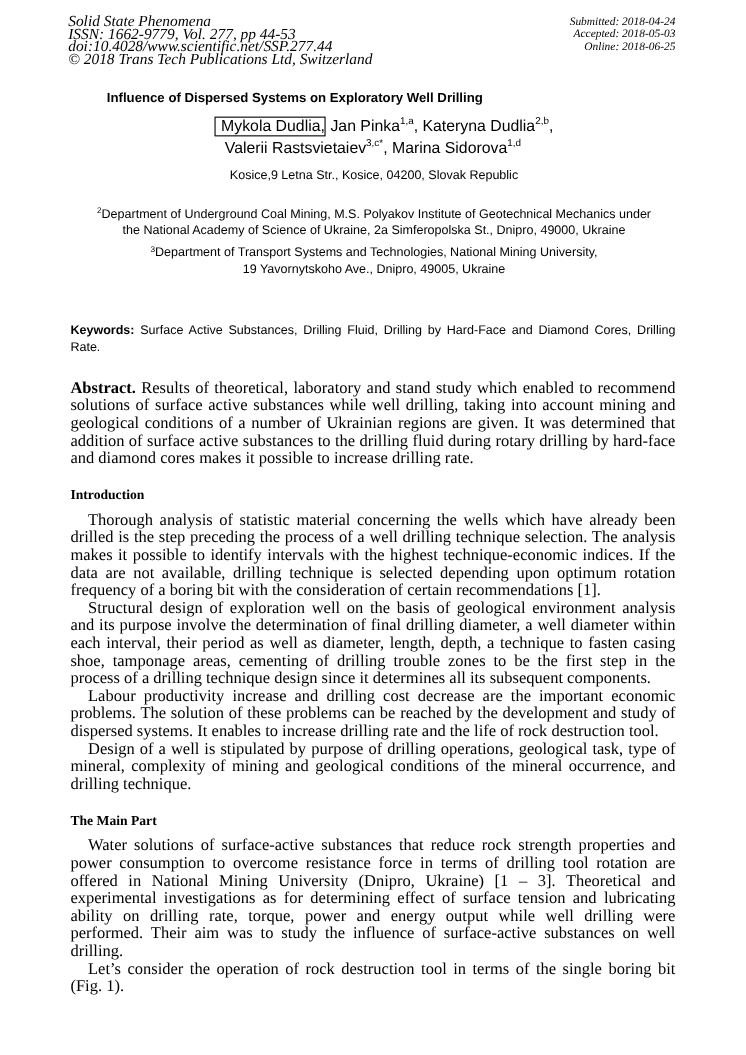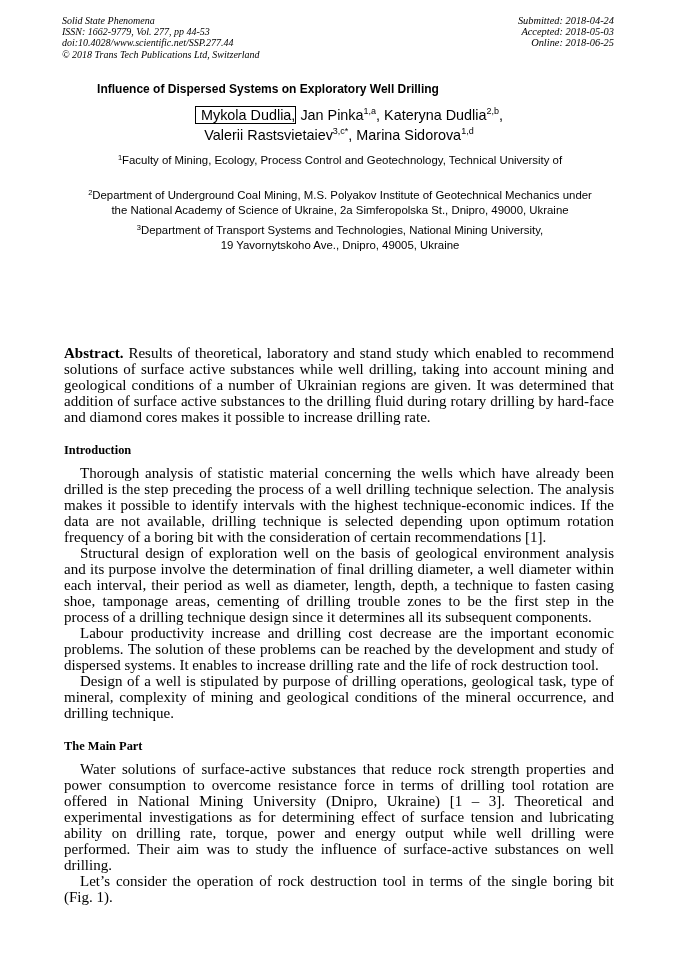--- a/index.html
+++ b/index.html
@@ -1,18 +1,18 @@
 <!DOCTYPE html>
 <html><head>
 <meta charset="utf-8">
 <style>
   html, body { margin: 0; padding: 0; background: #ffffff; }
   body { width: 678px; height: 959px; position: relative; overflow: hidden; color: #000; }
   .page { position: absolute; left: 0; top: 0; width: 678px; height: 959px; }
-  .hdr-left { position: absolute; left: 62px; top: 15px; font-family: "Liberation Serif", serif; font-style: italic; font-size: 10px; line-height: 11.2px; }
+  .hdr-left { position: absolute; left: 62px; top: 15px; font-family: "Liberation Serif", serif; font-style: italic; font-size: 14px; line-height: 11.2px; }
   .hdr-right { position: absolute; right: 64px; top: 15px; text-align: right; font-family: "Liberation Serif", serif; font-style: italic; font-size: 10.4px; line-height: 11.2px; }
   .title { position: absolute; left: 0; width: 536px; top: 82px; text-align: center; font-family: "Liberation Sans", sans-serif; font-weight: bold; font-size: 12px; }
   .authors { position: absolute; left: 0; width: 678px; top: 105px; text-align: center; font-family: "Liberation Sans", sans-serif; font-size: 14.4px; line-height: 20px; }
   .authors sup { font-size: 9px; line-height: 0; vertical-align: 6px; }
   .boxed { border: 1.5px solid #000; padding: 0 0 0 5px; margin-left: 20px; }
   .aff { position: absolute; left: 60px; width: 560px; text-align: center; font-family: "Liberation Sans", sans-serif; font-size: 11.4px; line-height: 15px; }
   .aff sup { font-size: 7.5px; line-height: 0; vertical-align: 4px; }
   .kw { position: absolute; left: 64px; width: 550px; top: 294px; font-family: "Liberation Sans", sans-serif; font-size: 11.4px; line-height: 15px; text-align: justify; }
   .kw b { font-weight: bold; }
   .serif-block { position: absolute; left: 64px; width: 550px; font-family: "Liberation Serif", serif; font-size: 15px; line-height: 16px; text-align: justify; }
@@ -44,34 +44,37 @@
     <div>
       <span class="boxed">Mykola Dudlia,</span>
       <span>Jan Pinka</span><sup>1,a</sup><span>, </span><span>Kateryna Dudlia</span><sup>2,b</sup><span>,</span>
     </div>
     <div>
       <span>Valerii Rastsvietaiev</span><sup>3,c*</sup><span>, </span><span>Marina Sidorova</span><sup>1,d</sup>
     </div>
   </div>
 
   <div class="aff" style="top:153px;">
-    <div><sup>1</sup><span>Faculty of Mining, Ecology, Process Control and Geotechnology, Technical University of</span></div>
+    <div>Kosice,9 Letna Str., Kosice, 04200, Slovak Republic</div>
   </div>
 
   <div class="aff" style="top:188px; left:50px; width:580px;">
     <div><sup>2</sup><span>Department of Underground Coal Mining, M.S. Polyakov Institute of Geotechnical Mechanics under</span></div>
     <div>the National Academy of Science of Ukraine, 2a Simferopolska St., Dnipro, 49000, Ukraine</div>
   </div>
 
   <div class="aff" style="top:223px;">
     <div><sup>3</sup><span>Department of Transport Systems and Technologies, National Mining University,</span></div>
     <div>19 Yavornytskoho Ave., Dnipro, 49005, Ukraine</div>
   </div>
 
 
+  <div class="kw">
+    <b>Keywords:</b><span> Surface Active Substances, Drilling Fluid, Drilling by Hard-Face and Diamond Cores, Drilling Rate.</span>
+  </div>
 
   <div class="serif-block" style="top:345px;">
     <p><b>Abstract.</b><span> Results of theoretical, laboratory and stand study which enabled to recommend solutions of surface active substances while well drilling, taking into account mining and geological conditions of a number of Ukrainian regions are given. It was determined that addition of surface active substances to the drilling fluid during rotary drilling by hard-face and diamond cores makes it possible to increase drilling rate.</span></p>
   </div>
 
   <div class="sec-head" style="top:443px;">Introduction</div>
 
   <div class="serif-block" style="top:465px;">
     <p class="indent">Thorough analysis of statistic material concerning the wells which have already been drilled is the step preceding the process of a well drilling technique selection. The analysis makes it possible to identify intervals with the highest technique-economic indices. If the data are not available, drilling technique is selected depending upon optimum rotation frequency of a boring bit with the consideration of certain recommendations [1].</p>
     <p class="indent">Structural design of exploration well on the basis of geological environment analysis and its purpose involve the determination of final drilling diameter, a well diameter within each interval, their period as well as diameter, length, depth, a technique to fasten casing shoe, tamponage areas, cementing of drilling trouble zones to be the first step in the process of a drilling technique design since it determines all its subsequent components.</p>

